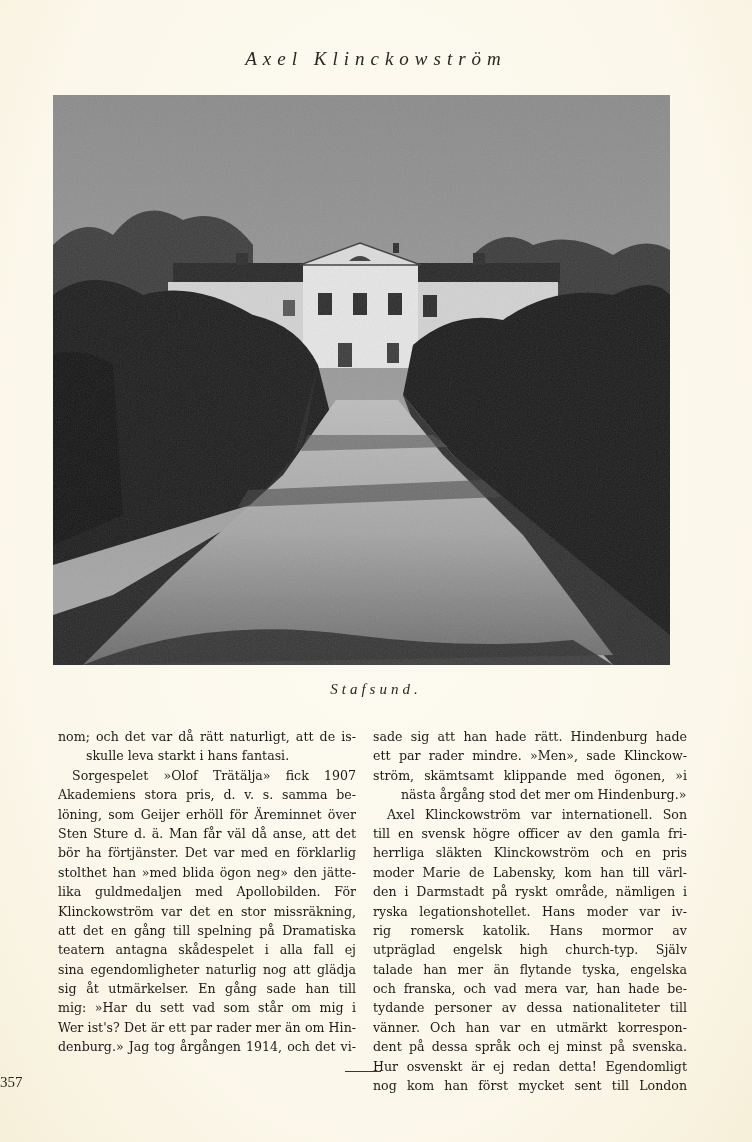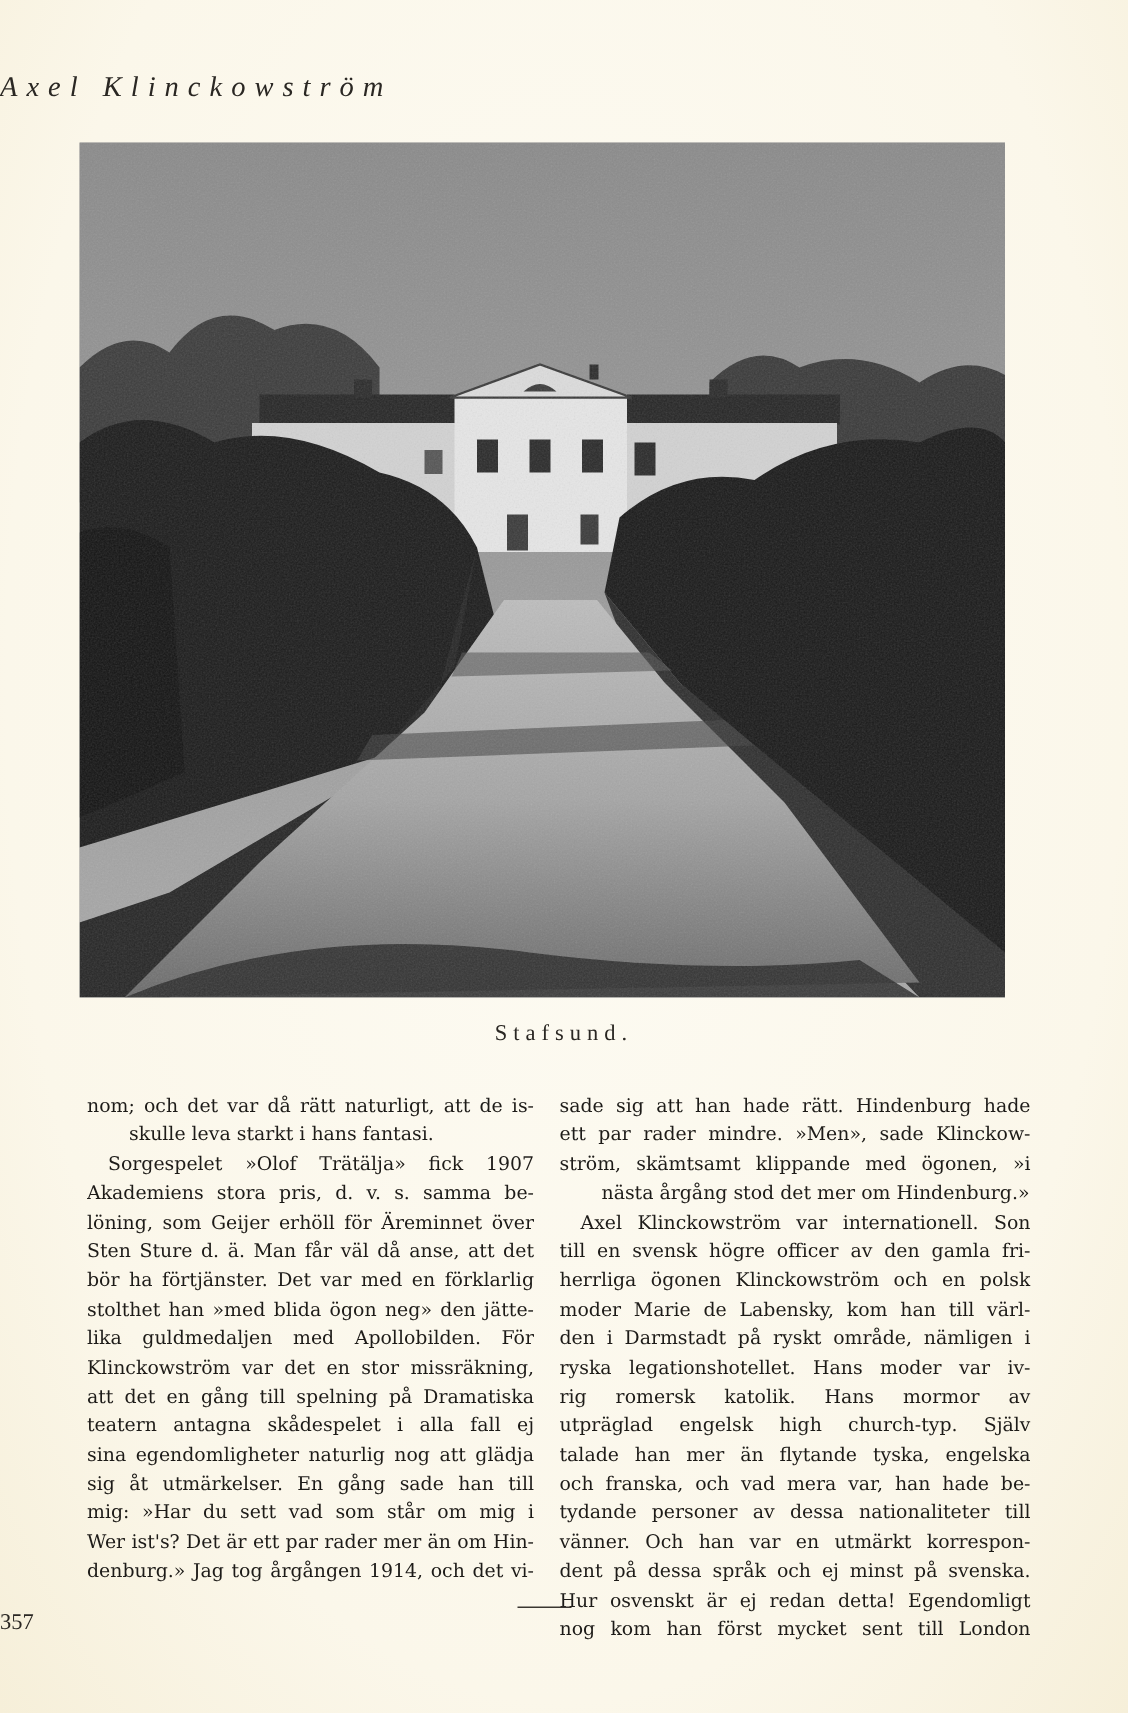--- a/index.html
+++ b/index.html
@@ -10,36 +10,36 @@
       font-family: "DejaVu Serif", "Liberation Serif", serif;
       color: #1c1a17;
     }
     .page {
       position: absolute; inset: 0;
       background:
         radial-gradient(ellipse at 50% 40%, #fdfbf3 0%, #fbf7ea 70%, #f6efd9 100%);
     }
     .running-head {
       position: absolute; top: 48px; left: 0; width: 752px;
-      text-align: left;
+      text-align: center;
       font-family: "Liberation Serif", serif;
       font-style: italic; font-size: 19px; letter-spacing: 6px;
       color: #2a2723;
     }
     .photo {
       position: absolute; left: 53px; top: 95px; width: 617px; height: 570px;
       overflow: hidden;
       background: #8e8e8e;
     }
     .photo svg { display: block; }
     .caption {
       position: absolute; top: 681px; left: 0; width: 752px;
       text-align: center;
       font-family: "Liberation Serif", serif;
-      font-size: 15px; letter-spacing: 4px;
+      font-style: italic; font-size: 15px; letter-spacing: 4px;
       color: #2a2723;
     }
     .col {
       position: absolute; top: 727px;
       font-family: "DejaVu Serif", serif;
       font-size: 12.6px; line-height: 19.4px;
       color: #1d1b18;
     }
     .col.left { left: 58px; width: 298px; }
     .col.right { left: 373px; width: 314px; }
@@ -154,21 +154,21 @@
     <span class="line">denburg.» Jag tog årgången 1914, och det vi-</span>
   </div>
 
   <div class="col right">
     <span class="line">sade sig att han hade rätt. Hindenburg hade</span>
     <span class="line">ett par rader mindre. »Men», sade Klinckow-</span>
     <span class="line">ström, skämtsamt klippande med ögonen, »i</span>
     <span class="line last">nästa årgång stod det mer om Hindenburg.»</span>
     <span class="line indent">Axel Klinckowström var internationell. Son</span>
     <span class="line">till en svensk högre officer av den gamla fri-</span>
-    <span class="line">herrliga ögonen Klinckowström och en polsk</span>
+    <span class="line">herrliga släkten Klinckowström och en pris</span>
     <span class="line">moder Marie de Labensky, kom han till värl-</span>
     <span class="line">den i Darmstadt på ryskt område, nämligen i</span>
     <span class="line">ryska legationshotellet. Hans moder var iv-</span>
     <span class="line">rig romersk katolik. Hans mormor av</span>
     <span class="line">utpräglad engelsk high church-typ. Själv</span>
     <span class="line">talade han mer än flytande tyska, engelska</span>
     <span class="line">och franska, och vad mera var, han hade be-</span>
     <span class="line">tydande personer av dessa nationaliteter till</span>
     <span class="line">vänner. Och han var en utmärkt korrespon-</span>
     <span class="line">dent på dessa språk och ej minst på svenska.</span>

